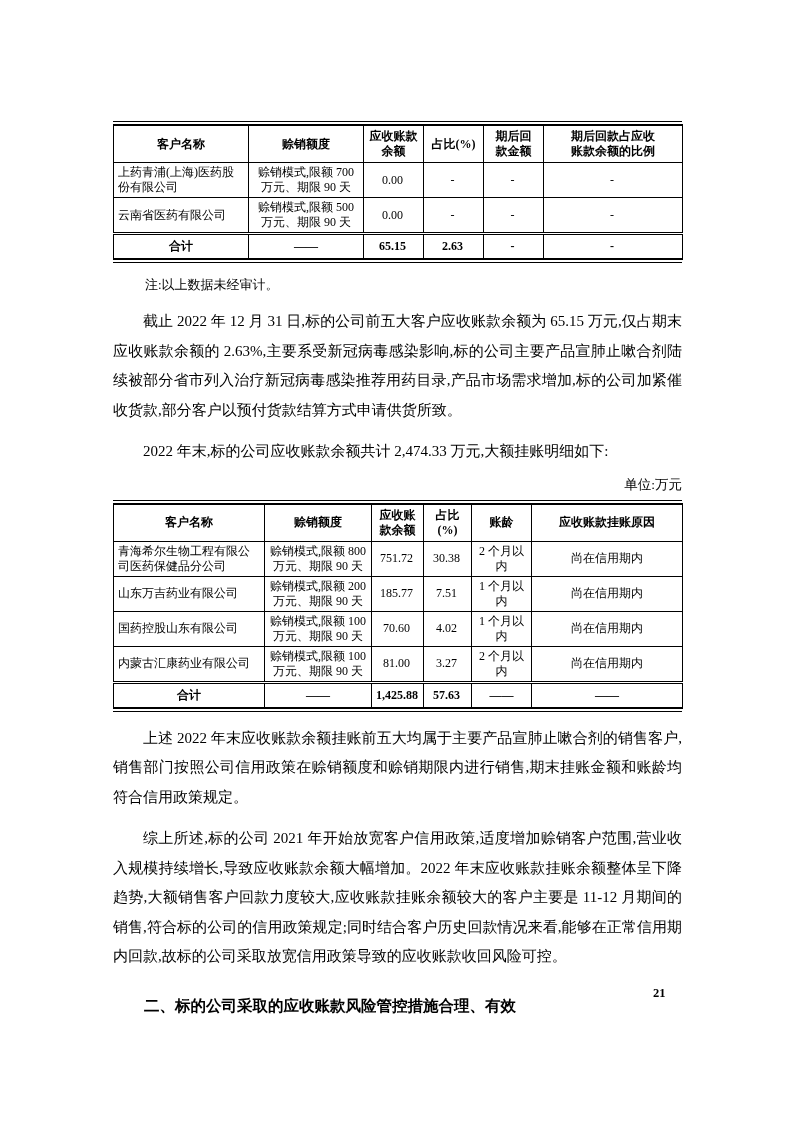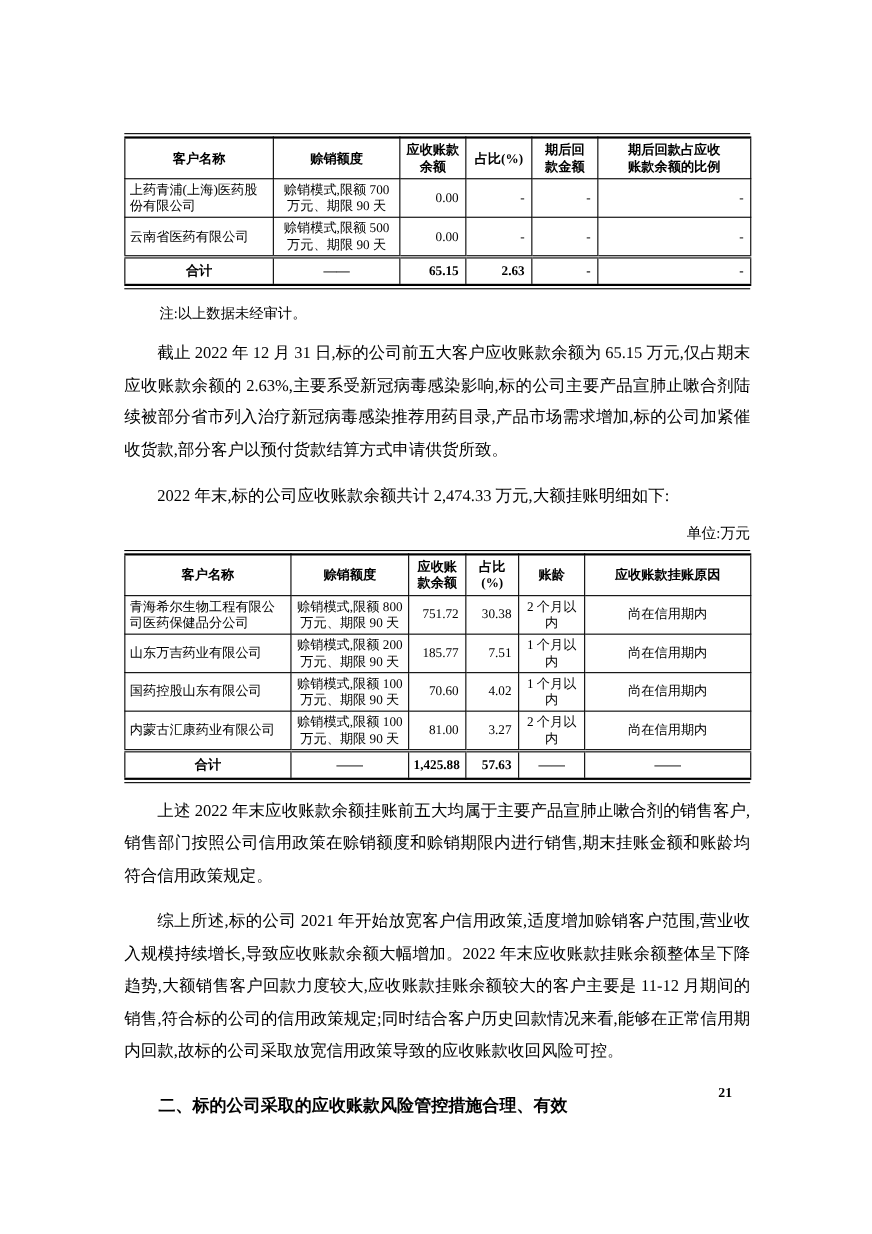--- a/index.html
+++ b/index.html
@@ -41,21 +41,21 @@
     white-space:pre-line;
     font-weight:normal;
   }
   th {
     font-weight:bold;
     text-align:center;
     padding:3px 1px;
   }
   td.al { text-align:left; }
   td.ac { text-align:center; }
-  td.ar { text-align:right; padding-right:6px; }
+  td.ar { text-align:center; padding-right:6px; }
   tr.total td {
     border-top:3px double #000;
     font-weight:bold;
     height:19px;
   }
   
   .note {
     font-size:13px;
     line-height:20px;
     margin-top:12px;

